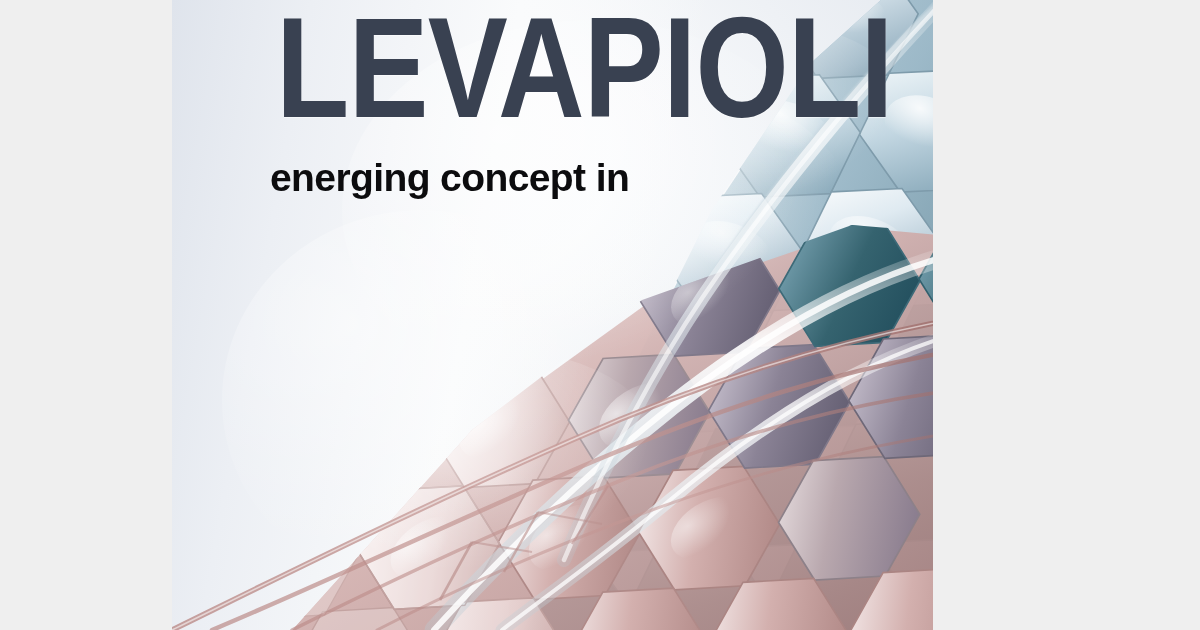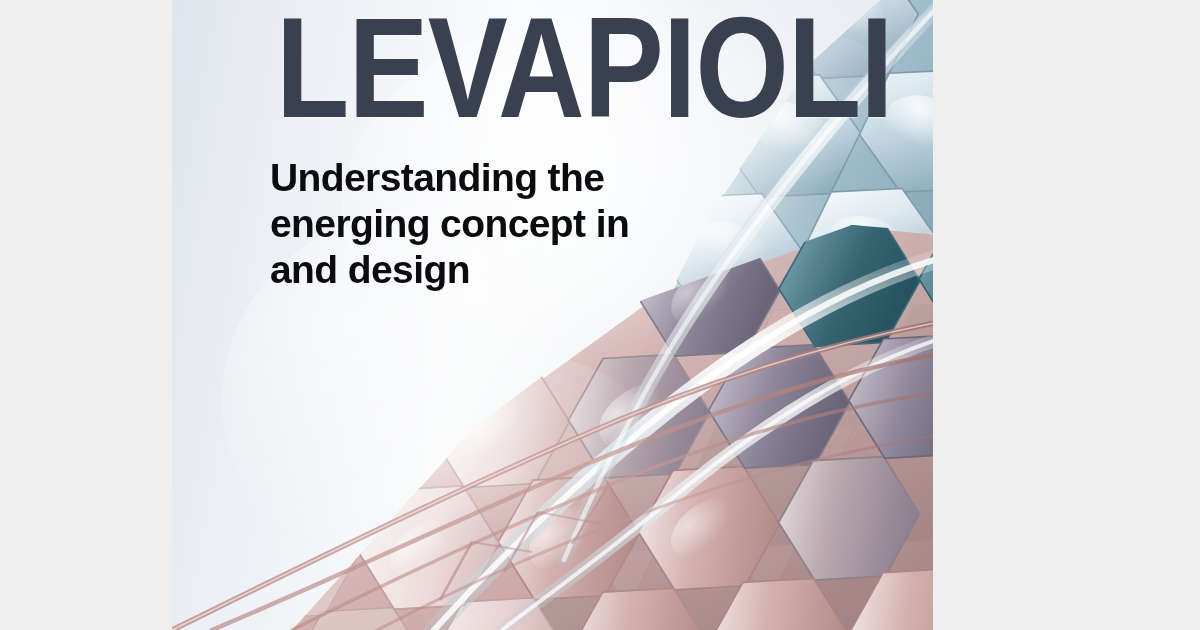--- a/index.html
+++ b/index.html
@@ -337,21 +337,19 @@
         </g>
 
         <ellipse cx="420" cy="210" rx="250" ry="190" fill="url(#gGlowWhite)" opacity="0.55"></ellipse>
         <ellipse cx="250" cy="400" rx="200" ry="190" fill="url(#gGlowWhite)" opacity="0.5"></ellipse>
       </svg>
     </div>
 
     <h1 id="title">LEVAPIOLI</h1>
 
     <p id="subtitle">
-      <span class="sub-line">Understanding the</span>
       <span class="sub-line">energing  concept in</span>
-      <span class="sub-line">and design</span>
     </p>
   </div>
 
   <div class="letterbox" id="letterbox-left"></div>
   <div class="letterbox" id="letterbox-right"></div>
 </div>
 
 </body></html>

